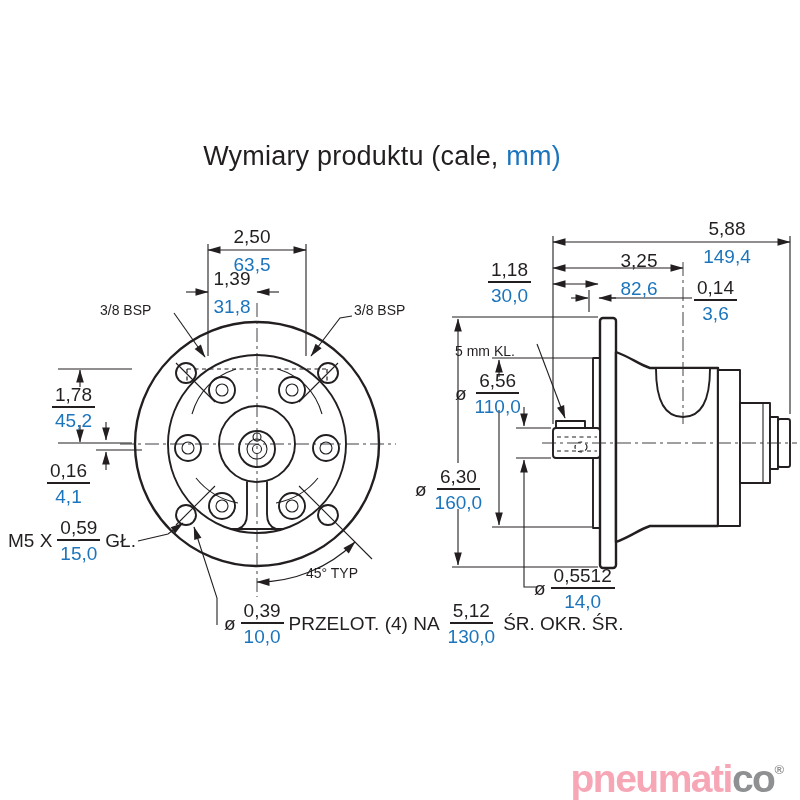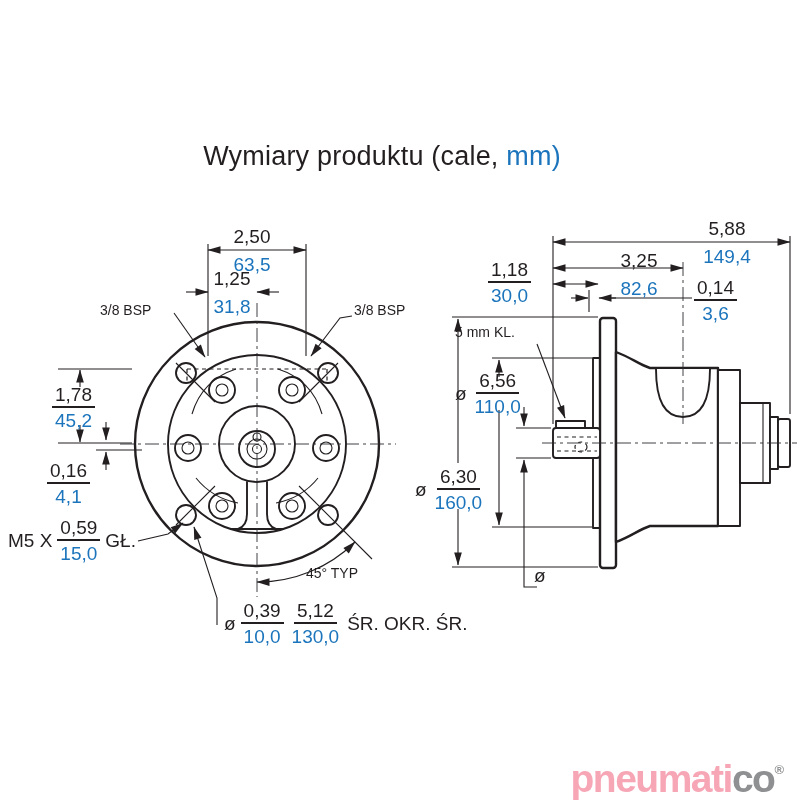--- a/index.html
+++ b/index.html
@@ -161,21 +161,21 @@
 </div>
 
 <div class="lbl" style="left:100px;top:303px">3/8 BSP</div>
 <div class="lbl" style="left:354px;top:303px">3/8 BSP</div>
 
 <div class="online" style="left:252px;top:227px">
   <span class="in">2,50</span>
   <span class="mm">63,5</span>
 </div>
 <div class="online" style="left:232px;top:269px">
-  <span class="in">1,25</span>
+  <span class="in">1,39</span>
   <span class="mm">31,8</span>
 </div>
 <div class="frac bar posfrac" style="left:52px;top:385px">
   <span class="in">1,78</span>
   <span class="mm">45,2</span>
 </div>
 <div class="frac bar posfrac" style="left:47px;top:461px">
   <span class="in">0,16</span>
   <span class="mm">4,1</span>
 </div>
@@ -187,20 +187,21 @@
   </span>
   <span>GŁ.</span>
 </div>
 <div class="lbl" style="left:306px;top:566px">45° TYP</div>
 <div class="row" style="left:224px;top:601px">
   <span>ø</span>
   <span class="frac bar">
     <span class="in">0,39</span>
     <span class="mm">10,0</span>
   </span>
+  <span>PRZELOT. (4) NA</span>
   <span class="frac bar">
     <span class="in">5,12</span>
     <span class="mm">130,0</span>
   </span>
   <span>ŚR. OKR. ŚR.</span>
 </div>
 
 <div class="online" style="left:727px;top:219px">
   <span class="in">5,88</span>
   <span class="mm">149,4</span>
@@ -210,34 +211,38 @@
   <span class="mm">82,6</span>
 </div>
 <div class="frac bar posfrac" style="left:488px;top:260px">
   <span class="in">1,18</span>
   <span class="mm">30,0</span>
 </div>
 <div class="frac bar posfrac" style="left:694px;top:278px">
   <span class="in">0,14</span>
   <span class="mm">3,6</span>
 </div>
-<div class="lbl" style="left:455px;top:325px">5 mm KL.</div>
+<div class="lbl" style="left:455px;top:344px">5 mm KL.</div>
 <div class="row" style="left:455px;top:371px">
   <span>ø</span>
   <span class="frac bar">
     <span class="in">6,56</span>
     <span class="mm">110,0</span>
   </span>
 </div>
 <div class="row" style="left:415px;top:467px">
   <span>ø</span>
   <span class="frac bar">
     <span class="in">6,30</span>
     <span class="mm">160,0</span>
   </span>
 </div>
 <div class="row" style="left:534px;top:566px">
   <span>ø</span>
+  <span class="frac bar">
+    <span class="in">0,5512</span>
+    <span class="mm">14,0</span>
+  </span>
 </div>
 
 <div class="logo">
   <span class="pink">pneumati</span><span class="gray">co</span><span class="reg">®</span>
 </div>
 
 </body></html>

